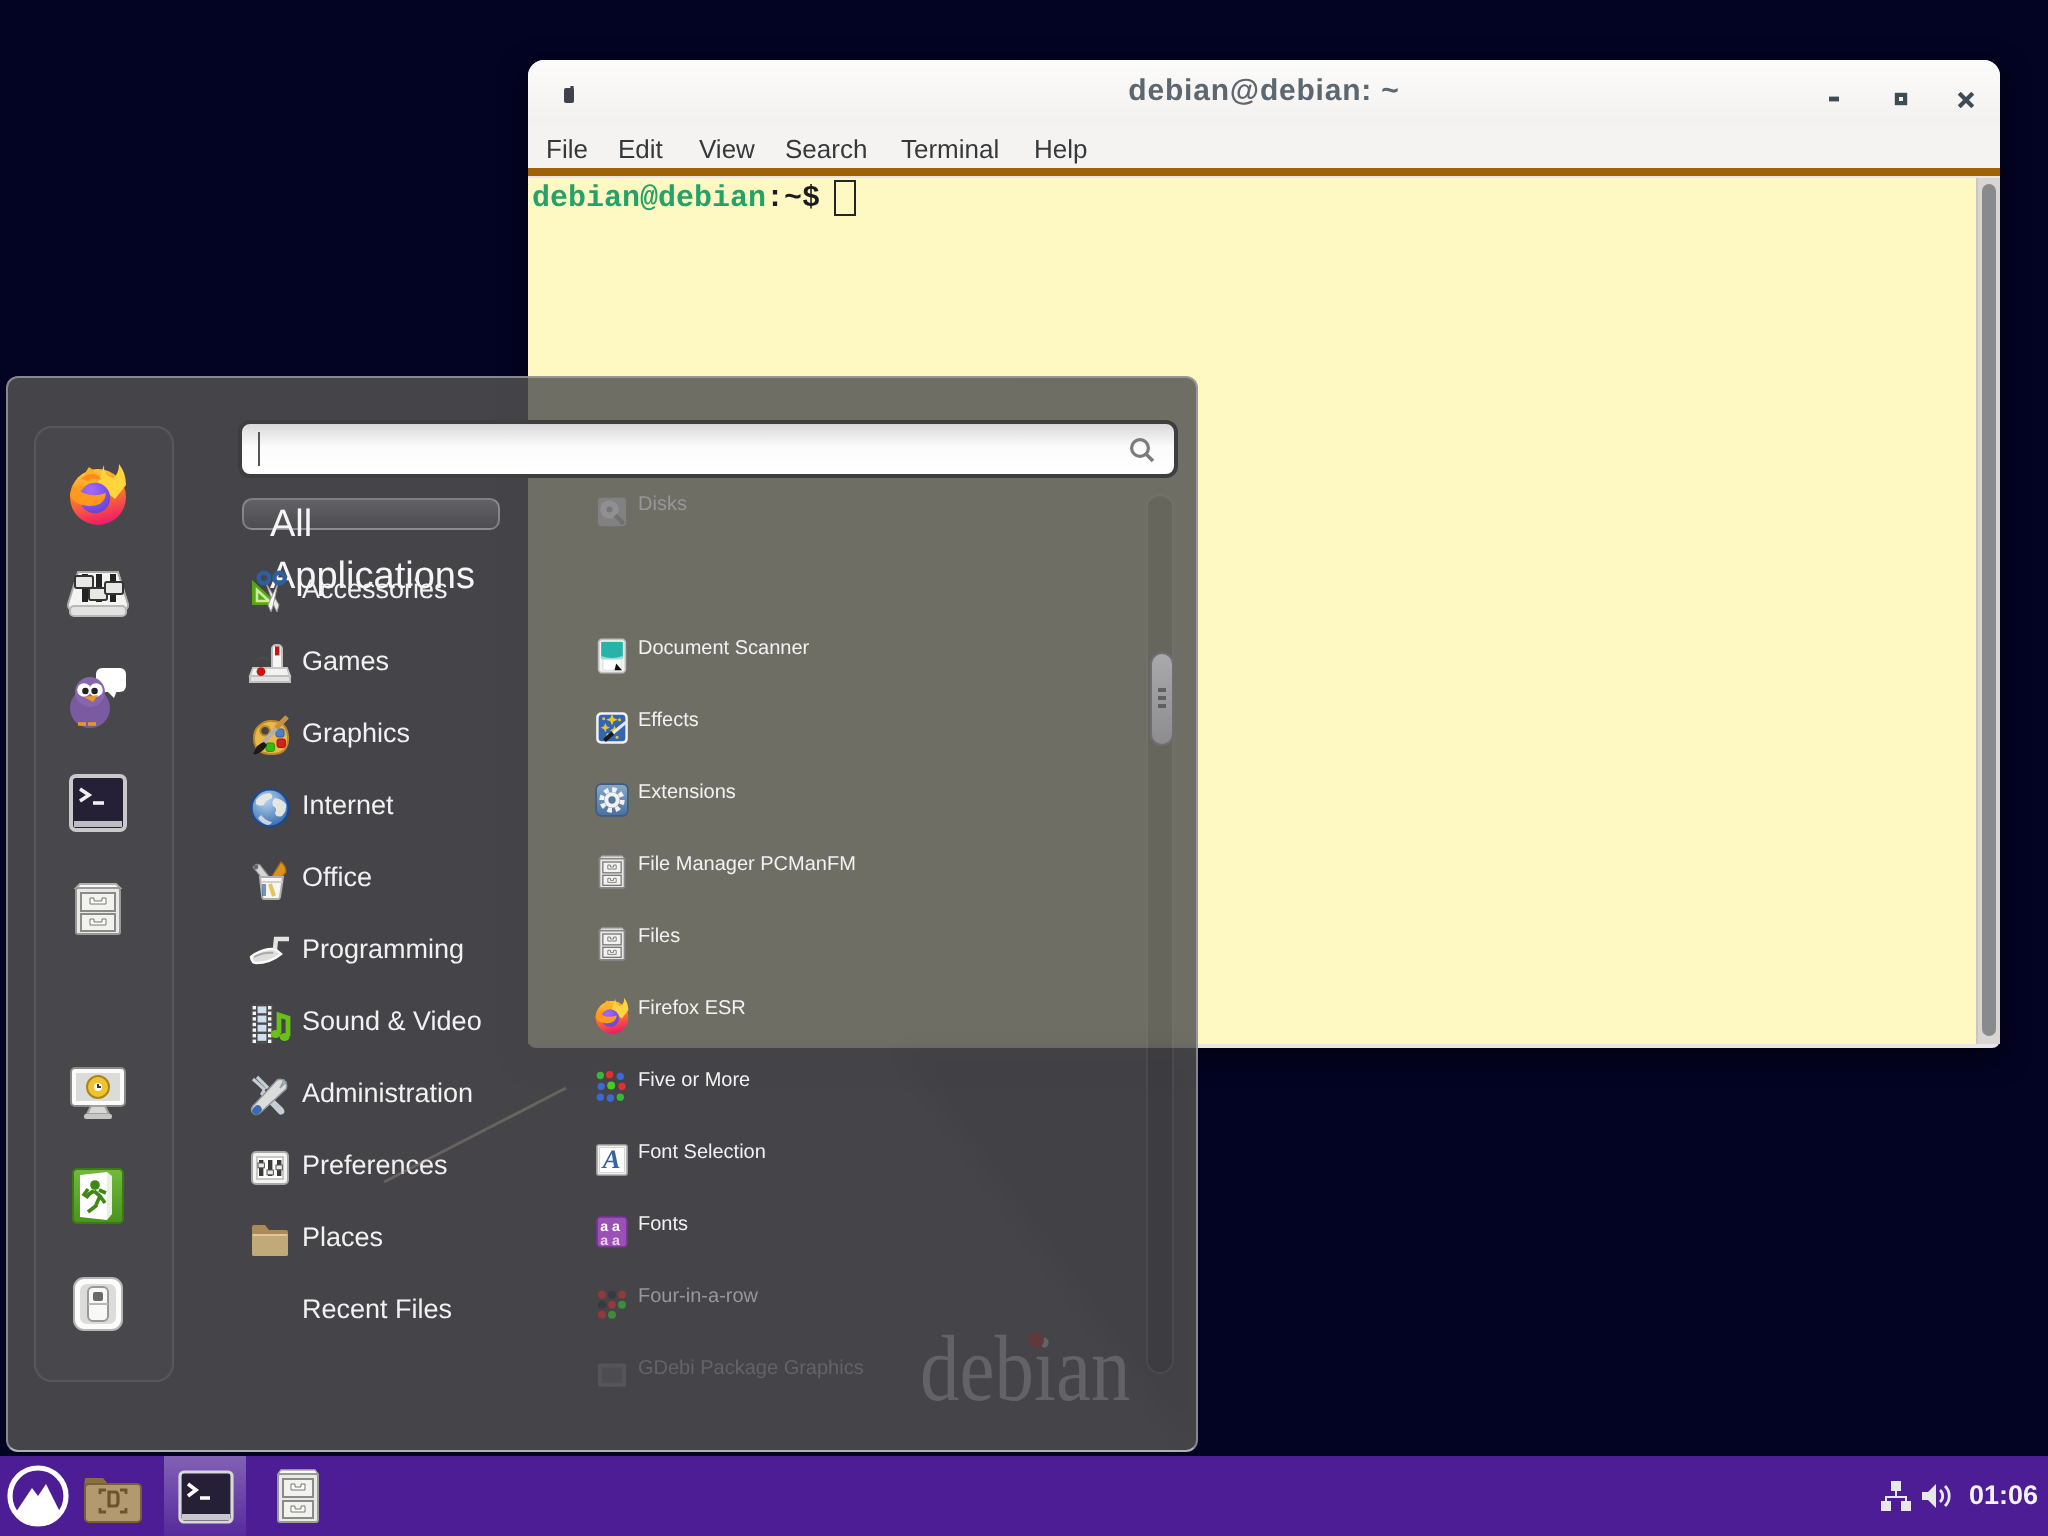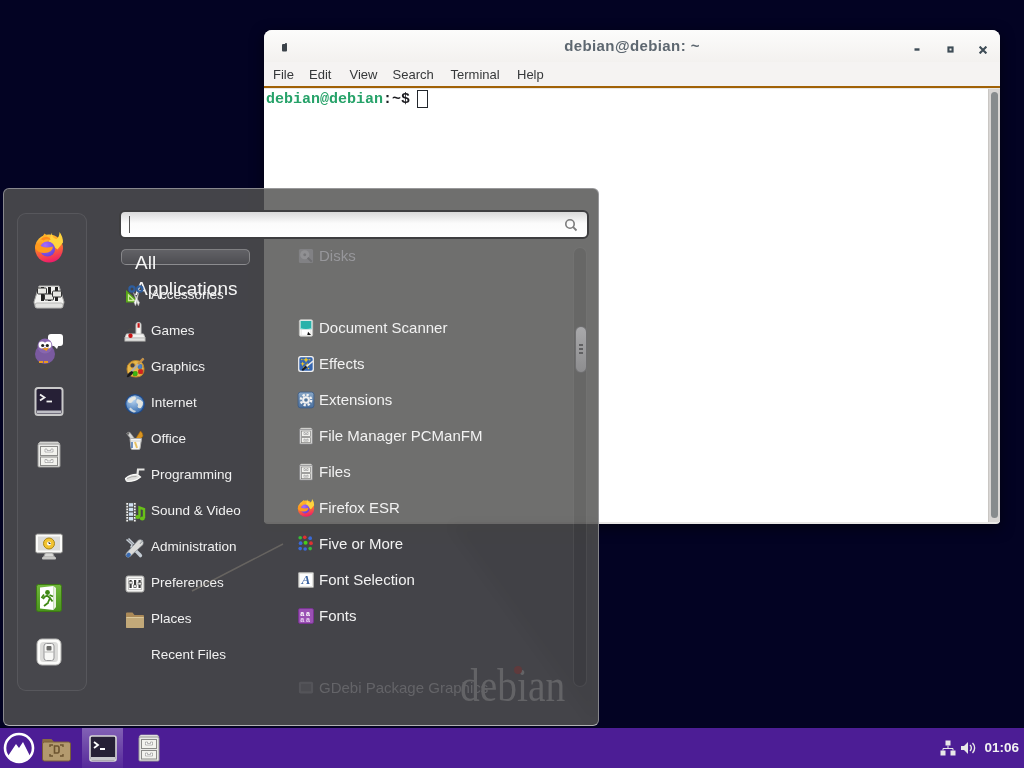--- a/index.html
+++ b/index.html
@@ -9,23 +9,23 @@
   
   #term { position:absolute; left:264px; top:30px; width:736px; height:494px;
           border-radius:8px 8px 4px 4px; background:#e9e7e5;
           box-shadow:0 4px 14px rgba(0,0,0,0.55);padding-left:27px; }
   #titlebar { position:absolute; left:0; top:0; width:100%; height:32px;
           border-radius:8px 8px 0 0;
           background:linear-gradient(#fcfcfb, #f3f1ef); }
   #title { position:absolute; left:0; right:0; top:7px; text-align:center;
           font-size:15px; font-weight:bold; color:#5d6770; letter-spacing:0.4px; }
   #menubar { position:absolute; left:0; top:32px; width:100%; height:26px;
-          background:#f5f3f2; border-bottom:2px solid #a16207; }
+          background:#f5f3f2; border-bottom:4px solid #a16207; }
   .mitem { position:absolute; top:5px; font-size:13px; color:#36383a; }
-  #tcontent { position:absolute; left:0; top:59px; width:100%; height:433px; background:#ffffff; }
+  #tcontent { position:absolute; left:0; top:59px; width:100%; height:433px; background:#fef9c3; }
   #prompt { position:absolute; left:2px; top:2px; font-family:"Liberation Mono", monospace; font-weight:bold; font-size:15px; color:#26a269; white-space:pre; }
   #prompt .dk { color:#1b1b20; }
   #cursor { position:absolute; left:153px; top:1px; width:11px; height:18px; border:1.5px solid #22262c; }
   #tscroll { position:absolute; right:0.5px; top:0px; width:12px; height:433px; background:#d8d5d3; border-left:1px solid #c9c6c3; }
   #tthumb { position:absolute; left:2px; top:3px; width:7px; height:426px; border-radius:3.5px; background:#878b8d; }
 
   
   #menu { position:absolute; left:3px; top:188px; width:596px; height:538px;
           background:rgba(82,82,80,0.833); border:1px solid rgba(175,175,178,0.65);
           border-bottom-color:rgba(205,205,207,0.8);
@@ -40,21 +40,21 @@
   #scursor { position:absolute; left:8px; top:4px; width:1px; height:17px; background:#555; }
   #allapps { position:absolute; left:117px; top:60px; width:129px; height:16px;
           border:1px solid rgba(255,255,255,0.28); border-radius:5px;
           background:linear-gradient(rgba(255,255,255,0.16), rgba(255,255,255,0.05));
           color:#f6f6f6; font-size:19px; line-height:26px; padding-left:13px; }
   .cat { position:absolute; left:117px; width:200px; height:24px; }
   .cat .ic { position:absolute; left:3px; top:1px; width:22px; height:22px; }
   .cat .tx { position:absolute; left:30px; top:3px; font-size:13.5px; color:#f1f1f1; }
   .app { position:absolute; left:289px; width:295px; height:24px; }
   .app .ic { position:absolute; left:3px; top:2px; width:20px; height:20px; }
-  .app .tx { position:absolute; left:26px; top:3px; font-size:15px; color:#f2f2f2; }
+  .app .tx { position:absolute; left:26px; top:3px; font-size:10px; color:#f2f2f2; }
   .app .gray { color:#97979b; }
   #atrack { position:absolute; left:569px; top:58px; width:14px; height:440px;
           border:1px solid rgba(255,255,255,0.07); border-radius:7px; background:rgba(0,0,0,0.07); }
   #athumb { position:absolute; left:570.5px; top:137px; width:12px; height:47px;
           border-radius:6px; background:linear-gradient(#a9a9ab,#8d8d8f); border:1px solid #6f6f71; }
   .dot3 { position:absolute; left:3px; width:4px; height:1.5px; background:#606062; }
   #wmark { position:absolute; left:456px; top:469px; font-family:"Liberation Serif", serif;
           font-size:47px; color:#636366; transform:scaleX(0.84); transform-origin:left top; }
   #wdot { position:absolute; left:510px; top:477px; width:8px; height:8px; border-radius:50%; background:#5f3a3c; }
   #wline { position:absolute; left:140px; top:330px; width:200px; height:80px; }
@@ -460,20 +460,33 @@
       <span class="tx">Font Selection</span>
     </div>
   <div class="app" style="top:414.5px">
       <svg class="ic" viewBox="0 0 24 24">
     <rect x="3" y="3" width="18" height="18" rx="2" fill="#9a50b4" stroke="#7a3094"></rect>
     <text x="5" y="11.5" font-size="8.5" font-weight="bold" fill="#fff">a a</text>
     <text x="5" y="19.5" font-size="8.5" font-weight="bold" fill="#e8d0f0">a a</text>
   </svg>
       <span class="tx">Fonts</span>
     </div>
+  <div class="app" style="top:450.5px">
+      <svg class="ic" viewBox="0 0 24 24" opacity="0.85">
+    <circle cx="6" cy="6.5" r="2.4" fill="#a03838"></circle>
+        <circle cx="12" cy="6.5" r="2.4" fill="#383840"></circle>
+        <circle cx="18" cy="6.5" r="2.4" fill="#a03838"></circle>
+    <circle cx="6" cy="12.5" r="2.4" fill="#383840"></circle>
+        <circle cx="12" cy="12.5" r="2.4" fill="#a03838"></circle>
+        <circle cx="18" cy="12.5" r="2.4" fill="#3a9a3a"></circle>
+    <circle cx="6" cy="18.5" r="2.4" fill="#a03838"></circle>
+        <circle cx="12" cy="18.5" r="2.4" fill="#3a9a3a"></circle>
+  </svg>
+      <span class="tx gray">Four-in-a-row</span>
+    </div>
   <div class="app" style="top:486.5px">
       <svg class="ic" viewBox="0 0 24 24" opacity="0.22">
     <rect x="3.5" y="4.5" width="17" height="14" rx="2" fill="#909094"></rect>
     <rect x="6" y="7" width="12" height="9" fill="#6a6a6e"></rect>
   </svg>
       <span class="tx" style="color:#646468">GDebi Package Graphics</span>
     </div>
 
   <div id="atrack"></div>
   <div id="athumb">

